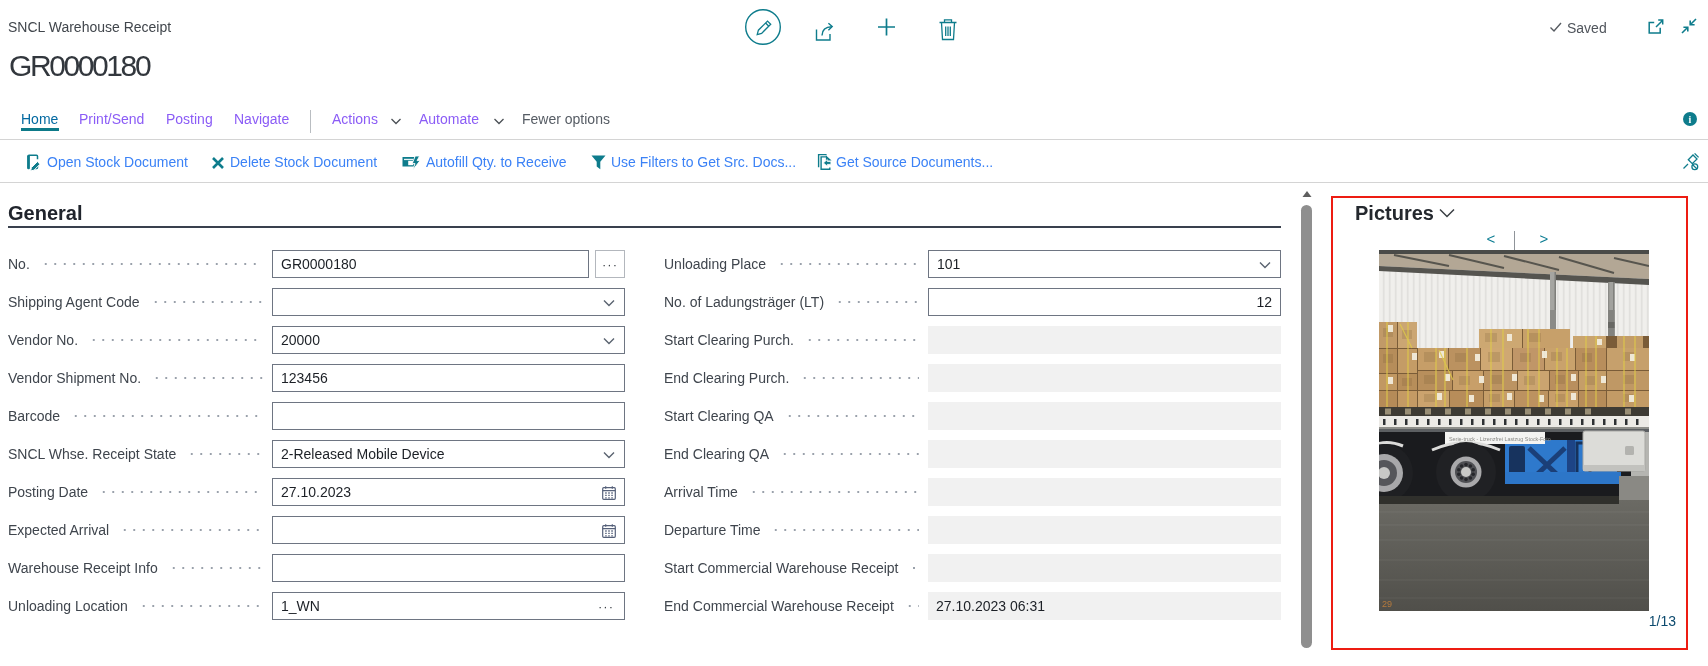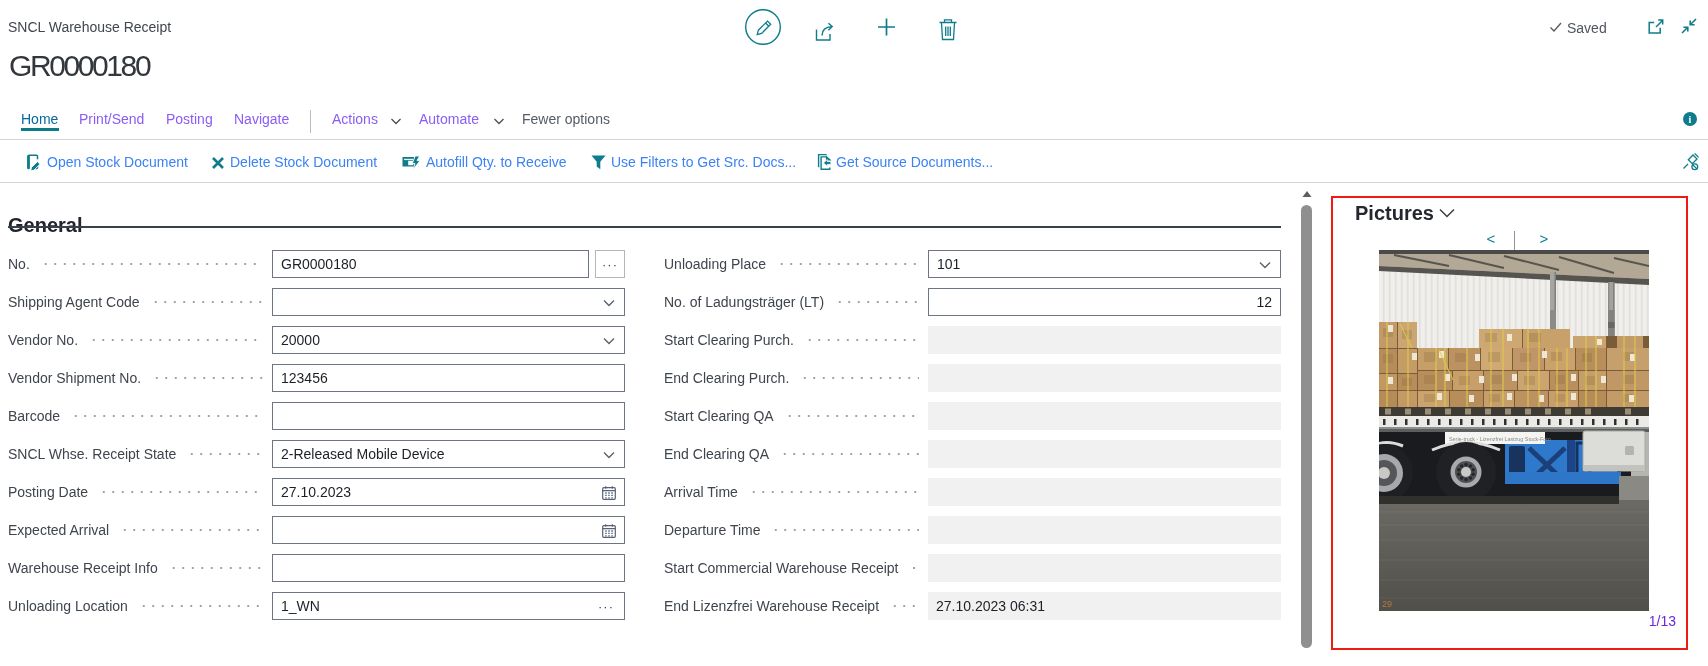--- a/index.html
+++ b/index.html
@@ -16,21 +16,21 @@
 .menu{top:111px;font-size:14px;color:#8b5cf6;}
 #mhome{color:#0369a1;}
 #homeline{left:21px;top:128px;width:38px;height:3px;background:#0d7a89;}
 #msep{left:310px;top:110px;width:1px;height:23px;background:#b9bdc1;}
 .mchev{top:111px;}
 #fewer{color:#565c64;}
 .hline{left:0;width:1708px;height:1px;background:#d4d4d4;}
 
 .act{top:154px;font-size:14px;color:#3b82f6;}
 
-#general{left:8px;top:202px;font-size:20px;font-weight:bold;color:#20242c;margin-top:12px;}
+#general{left:8px;top:202px;font-size:20px;font-weight:bold;color:#20242c;}
 #grule{left:8px;top:226px;width:1273px;height:2px;background:#39404d;}
 
 .row{position:absolute;height:28px;display:flex;align-items:center;width:617px;}
 .lbl{font-size:14px;color:#3f454d;white-space:nowrap;}
 .lead{flex:1;height:4px;margin:0 9px 0 11px;background-image:radial-gradient(circle,#9aa1ab 1.1px,rgba(0,0,0,0) 1.45px);background-size:9.5px 4px;background-position:0 50%;background-repeat:repeat-x;}
 .fld{position:relative;width:353px;height:28px;border:1px solid #6e7582;display:flex;align-items:center;padding:0 8px;font-size:14px;color:#1c2026;background:#fff;flex:none;}
 .fld.gray{border:none;background:#f1f1f1;}
 .fld.num{justify-content:flex-end;}
 .fld.short{width:317px;}
 .dotbox{width:30px;height:28px;border:1px solid #b3b7bd;margin-left:6px;flex:none;display:flex;align-items:center;justify-content:center;font-size:13px;color:#3b4046;letter-spacing:1px;}
@@ -38,21 +38,21 @@
 .chev{position:absolute;right:8px;top:7px;}
 .cal{position:absolute;right:7px;top:6px;}
 
 #sthumb{left:1301px;top:205px;width:11px;height:443px;background:#8f8f8f;border-radius:6px;}
 
 #redbox{left:1331px;top:196px;width:357px;height:454px;border:2px solid #ed1c12;}
 #pictitle{left:1355px;top:202px;font-size:20px;font-weight:bold;color:#24282e;}
 #navlt{left:1482px;top:230px;width:18px;text-align:center;font-size:15px;color:#0b7c92;}
 #navgt{left:1535px;top:230px;width:18px;text-align:center;font-size:15px;color:#0b7c92;}
 #navsep{left:1514px;top:231px;width:1px;height:21px;background:#8f9499;}
-#counter{left:1576px;top:613px;width:100px;text-align:right;font-size:14px;color:#6d28d9;}
+#counter{left:1576px;top:613px;width:100px;text-align:right;font-size:14px;color:#0c4a6e;}
 #photo{left:1379px;top:250px;}
 </style>
 </head>
 <body>
 <div id="page">
   <div class="abs" id="apptitle">SNCL Warehouse Receipt</div>
 
   <svg class="abs" style="left:735px;top:7px" width="240" height="42" viewBox="0 0 240 42" fill="none" stroke="#0e7c8c" stroke-width="1.5">
     <circle cx="28" cy="20" r="17.3" stroke-width="1.4"></circle>
     <path d="M22.2,27.6 l1.2,-4.4 9.1,-9.1 3.2,3.2 -9.1,9.1 -4.4,1.2 z M30.6,16 l3.2,3.2" stroke-width="1.3"></path>
@@ -249,21 +249,21 @@
     <span class="lbl">Start Commercial Warehouse Receipt</span>
       <span class="lead"></span>
     <div class="fld gray"></div>
   </div>
   <div class="row" style="left:664px;top:516px">
     <span class="lbl">Departure Time</span>
       <span class="lead"></span>
     <div class="fld gray"></div>
   </div>
   <div class="row" style="left:664px;top:592px">
-    <span class="lbl">End Lizenzfrei Warehouse Receipt</span>
+    <span class="lbl">End Commercial Warehouse Receipt</span>
       <span class="lead"></span>
     <div class="fld gray">27.10.2023 06:31</div>
   </div>
 
   <svg class="abs" style="left:1300px;top:189px" width="14" height="10" viewBox="0 0 14 10">
       <path d="M7,2 l4.5,6 h-9 z" fill="#5f5f5f"></path>
     </svg>
   <div class="abs" id="sthumb"></div>
 
   <div class="abs" id="redbox"></div>

